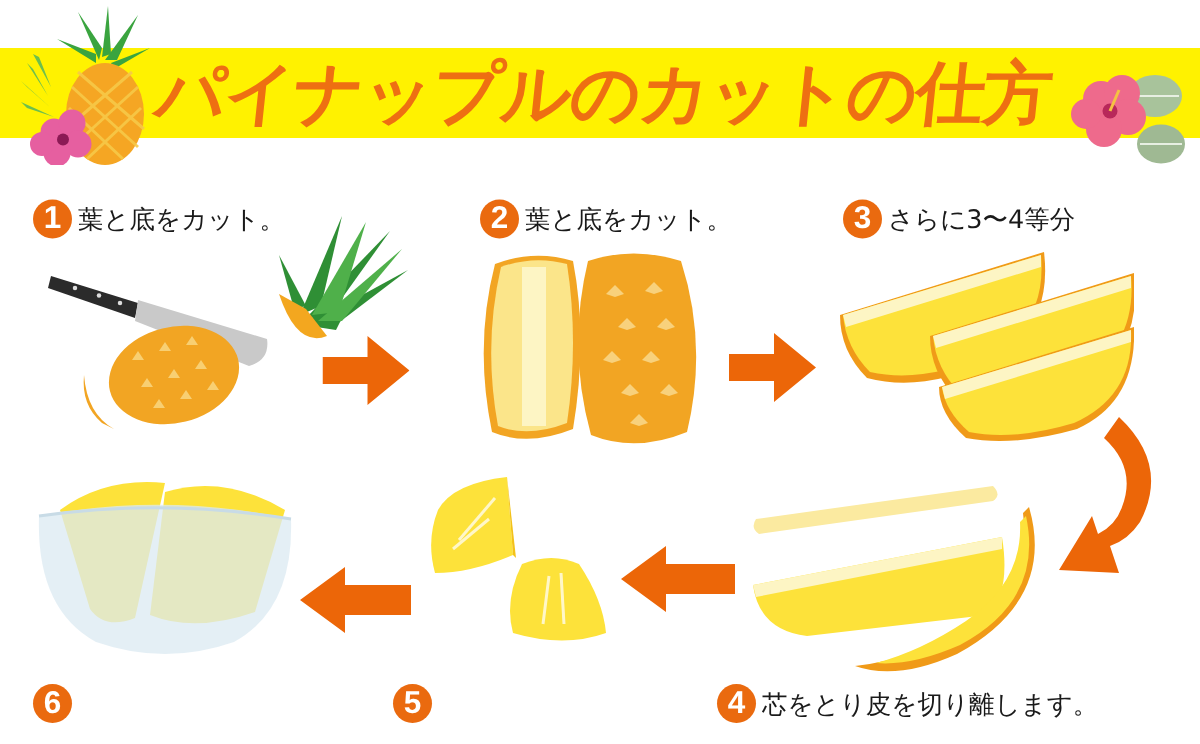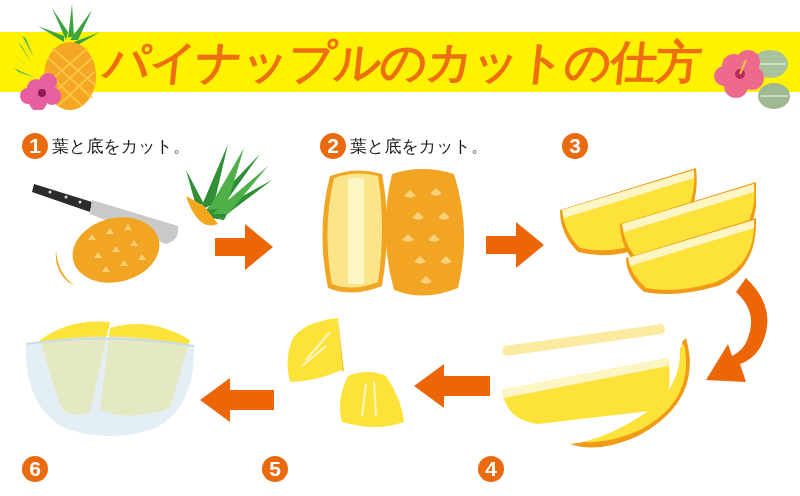--- a/index.html
+++ b/index.html
@@ -161,20 +161,21 @@
     <path d="M108 116 l6 -6 l6 6 l-6 2z"></path>
   </g>
 </svg>
 
 <svg class="abs" style="left:486px;top:222px" width="58" height="46" viewBox="0 0 58 46">
   <path d="M0 14 L30 14 L30 0 L58 23 L30 46 L30 32 L0 32 Z" fill="#ec6608"></path>
 </svg>
 
 <div class="abs step-label" style="left:562px;top:133px">
   <span class="badge">3</span>
+  <span>さらに3〜4等分</span>
 </div>
 <svg class="abs" style="left:556px;top:168px" width="200" height="126" viewBox="0 0 200 126">
   <path d="M4 42 L140 0 Q146 50 106 72 Q60 94 22 84 Q4 66 4 42 Z" fill="#f09a18"></path>
   <path d="M6 42 L138 2 Q142 48 104 68 Q60 88 24 80 Q8 64 6 42 Z" fill="#fde23a"></path>
   <path d="M6 42 L138 2 L138 10 L8 50 Z" fill="#fdf5c4"></path>
   <path d="M64 56 L200 14 Q206 66 166 88 Q120 108 82 98 Q64 80 64 56 Z" fill="#f09a18"></path>
   <path d="M66 56 L198 16 Q202 62 164 84 Q120 102 84 94 Q68 78 66 56 Z" fill="#fde23a"></path>
   <path d="M66 56 L198 16 L198 24 L68 64 Z" fill="#fdf5c4"></path>
   <path d="M70 90 L200 50 Q202 100 162 118 Q120 130 88 124 Q70 108 70 90 Z" fill="#f09a18"></path>
   <path d="M72 90 L198 52 Q200 96 160 114 Q120 126 90 120 Q74 106 72 90 Z" fill="#fde23a"></path>
@@ -190,20 +191,21 @@
   <path d="M6 26 L164 4 Q170 10 164 14 L8 36 Q2 32 6 26 Z" fill="#fbeaa0"></path>
 
   <path d="M4 70 L170 38 Q176 76 160 90 L40 104 Q8 100 4 70 Z" fill="#fde23a"></path>
   <path d="M4 70 L170 38 L170 46 L6 78 Z" fill="#fdf5c4"></path>
 
   <path d="M188 18 Q206 80 140 116 Q100 134 72 124 Q110 120 146 98 Q190 70 184 22 Z" fill="#f09a18"></path>
   <path d="M186 24 Q198 80 142 110 Q110 124 86 122 Q116 114 146 94 Q184 68 182 28 Z" fill="#fde23a"></path>
 </svg>
 <div class="abs step-label" style="left:478px;top:456px">
   <span class="badge">4</span>
+  <span>芯をとり皮を切り離します。</span>
 </div>
 
 <svg class="abs" style="left:414px;top:364px" width="76" height="44" viewBox="0 0 76 44">
   <path d="M76 12 L30 12 L30 0 L0 22 L30 44 L30 32 L76 32 Z" fill="#ec6608"></path>
 </svg>
 
 <svg class="abs" style="left:282px;top:316px" width="130" height="124" viewBox="0 0 130 124">
   <path d="M10 24 Q20 6 56 2 L60 54 Q32 66 8 66 Q2 44 10 24 Z" fill="#fde23a"></path>
   <path d="M56 2 L62 56 L60 54 Z" fill="#f3c21a"></path>
   <path d="M66 60 Q86 52 104 60 Q120 84 122 106 Q94 116 60 106 Q54 84 66 60 Z" fill="#fde23a"></path>

